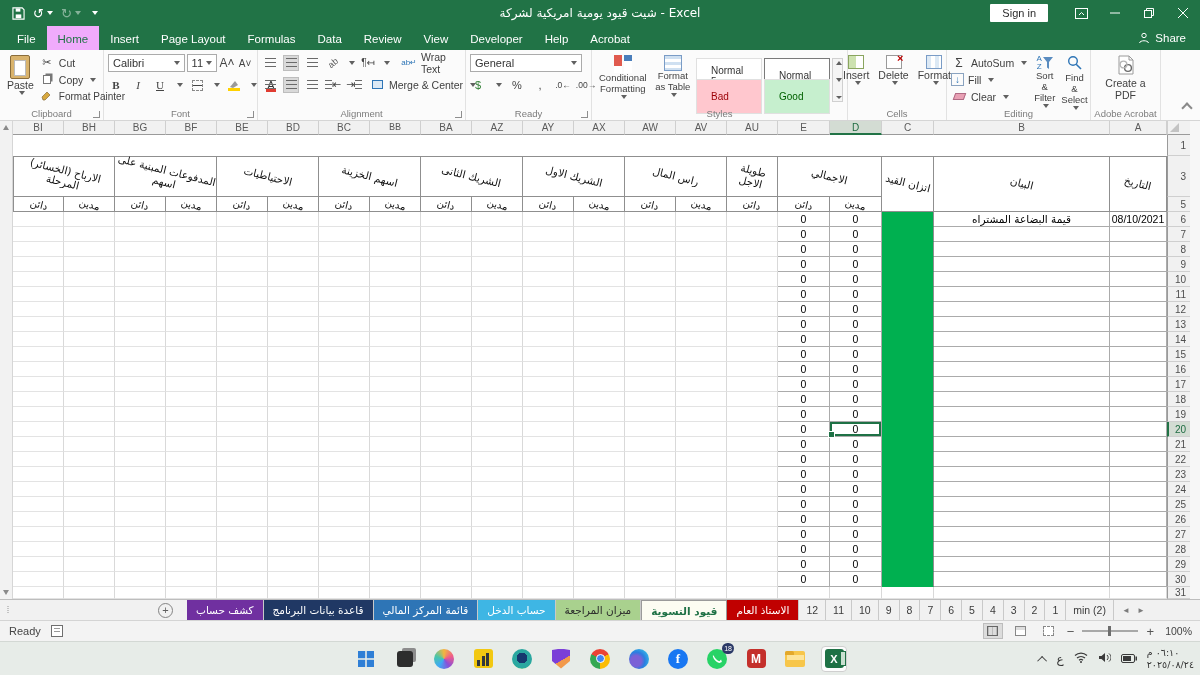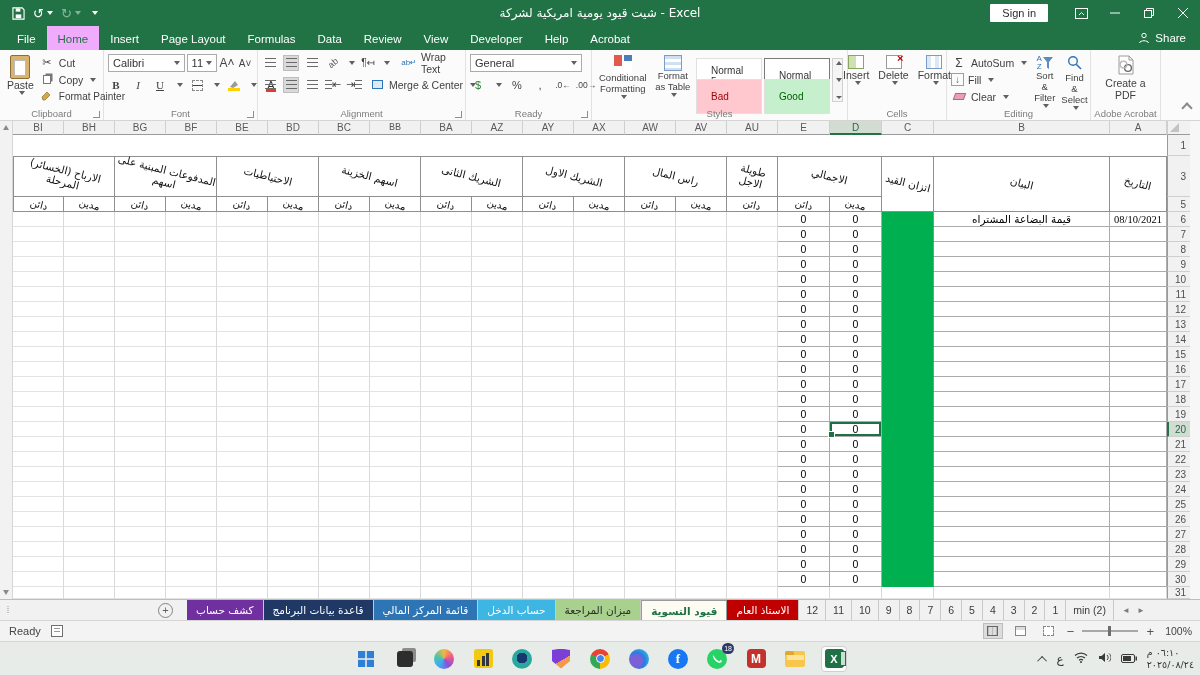--- a/index.html
+++ b/index.html
@@ -541,21 +541,21 @@
       <div class="dcell lite" style="grid-area: 5 / 10;"></div>
       <div class="dcell lite" style="grid-area: 5 / 11;"></div>
       <div class="dcell lite" style="grid-area: 5 / 12;"></div>
       <div class="dcell lite" style="grid-area: 5 / 13;"></div>
       <div class="dcell lite" style="grid-area: 5 / 14;"></div>
       <div class="dcell lite" style="grid-area: 5 / 15;"></div>
       <div class="dcell" style="grid-area: 5 / 16;">0</div>
       <div class="dcell" style="grid-area: 5 / 17;">0</div>
       <div class="dcell green" style="grid-area: 5 / 18; background: rgb(0, 176, 80); border-bottom-color: rgb(0, 176, 80);"></div>
       <div class="dcell entry ar" style="grid-area: 5 / 19;">قيمة  البضاعة المشتراه</div>
-      <div class="dcell" style="grid-area: 5 / 20; font-family: Liberation Serif, serif;">08/10/2021</div>
+      <div class="dcell" style="grid-area: 5 / 20;">08/10/2021</div>
       <div class="dcell lite" style="grid-area: 6 / 1;"></div>
       <div class="dcell lite" style="grid-area: 6 / 2;"></div>
       <div class="dcell lite" style="grid-area: 6 / 3;"></div>
       <div class="dcell lite" style="grid-area: 6 / 4;"></div>
       <div class="dcell lite" style="grid-area: 6 / 5;"></div>
       <div class="dcell lite" style="grid-area: 6 / 6;"></div>
       <div class="dcell lite" style="grid-area: 6 / 7;"></div>
       <div class="dcell lite" style="grid-area: 6 / 8;"></div>
       <div class="dcell lite" style="grid-area: 6 / 9;"></div>
       <div class="dcell lite" style="grid-area: 6 / 10;"></div>

